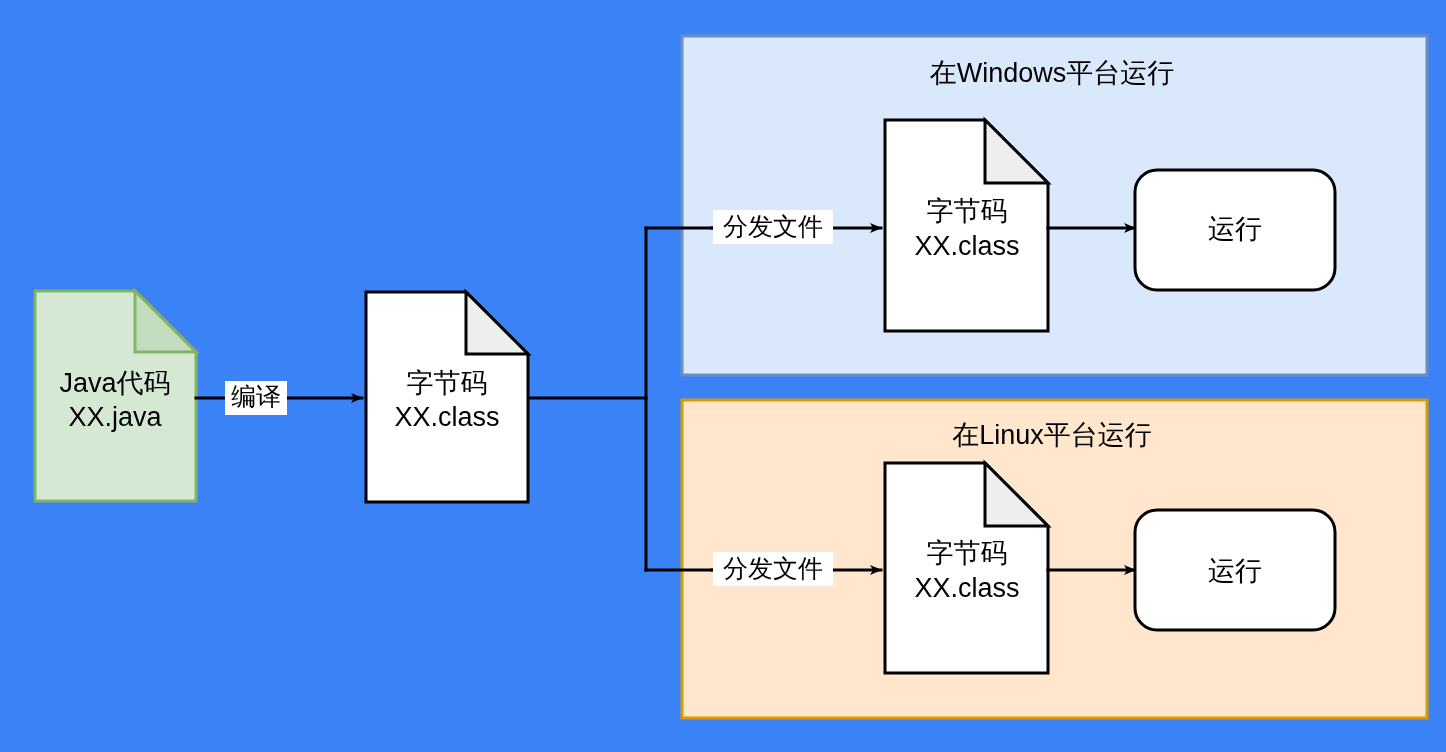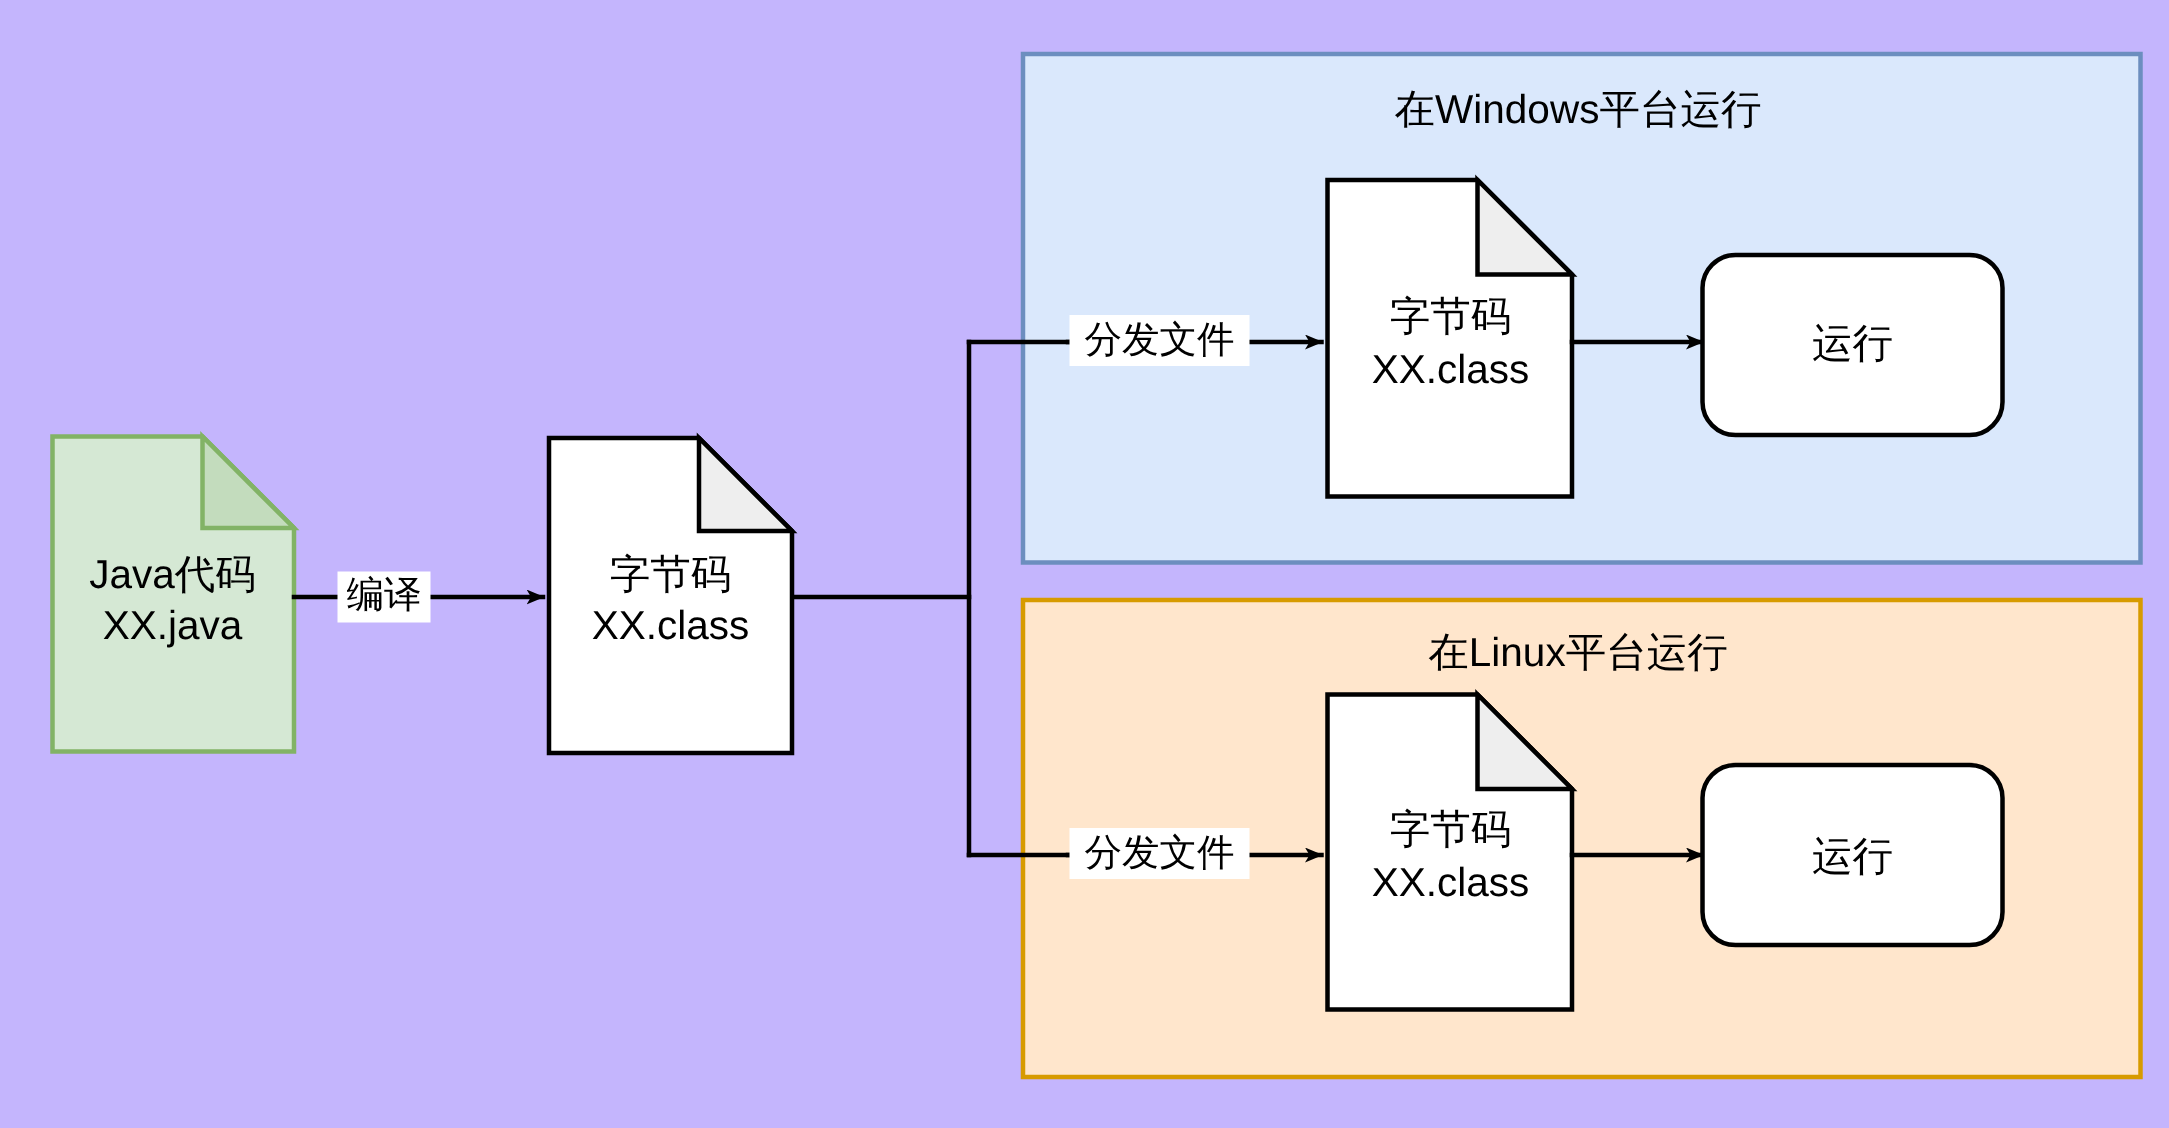--- a/index.html
+++ b/index.html
@@ -7,21 +7,21 @@
     padding: 0;
     background: #ffffff;
   }
   body {
     font-family: "Liberation Sans", "DejaVu Sans", sans-serif;
   }
   #canvas {
     position: relative;
     width: 1446px;
     height: 752px;
-    background: #c4b5fd;
+    background: #3b82f6;
     overflow: hidden;
     text-decoration: underline;
   }
   #diagram-svg {
     position: absolute;
     left: 0;
     top: 0;
     width: 1446px;
     height: 752px;
   }

